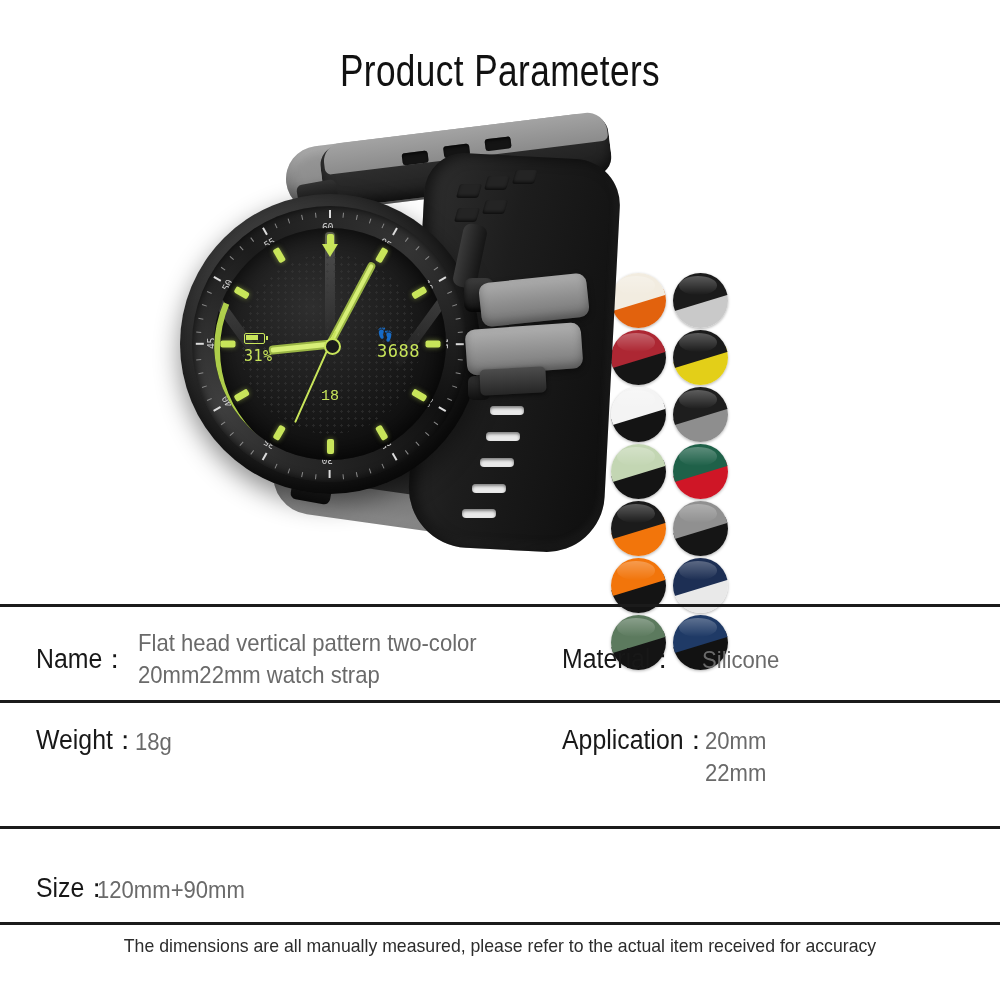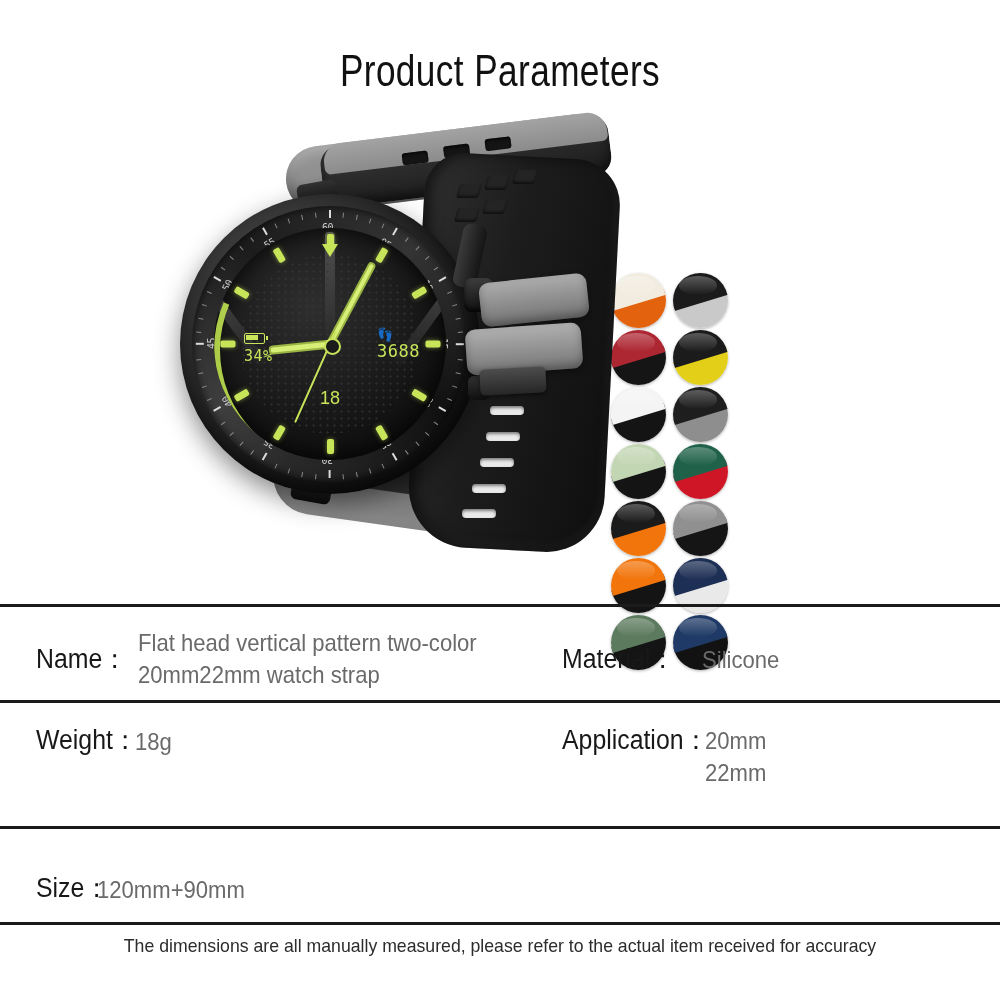--- a/index.html
+++ b/index.html
@@ -373,22 +373,22 @@
   }
   .steps-icon { font-size: 13px; line-height: 13px; }
   .steps-text { font-size: 17px; letter-spacing: 0.5px; }
   .date-box {
     position: absolute;
     left: 50%; top: 160px;
     margin-left: -18px;
     width: 36px;
     text-align: center;
     color: #c8e55a;
-    font-family: Liberation Sans, sans-serif;
-    font-size: 18px;
+    font-family: Liberation Mono, monospace;
+    font-size: 15px;
   }
   .lug {
     position: absolute;
     width: 40px; height: 30px;
     background: linear-gradient(180deg,#333,#0d0d0d);
     border-radius: 6px;
     z-index: 4;
   }
 
   
@@ -611,21 +611,21 @@
           <div class="dial-spoke" style="transform: rotate(72deg) translateY(-112px);"></div>
           <div class="dial-spoke" style="transform: rotate(36deg) translateY(-112px);"></div>
           <div class="dial-spoke" style="transform: rotate(0deg) translateY(-112px);"></div>
         <div class="dial-mesh"></div>
         <div class="arc-left"></div>
         <div class="arc-right"></div>
         <div class="tri-top"></div>
 
         <div class="battery-box">
           <div class="batt-icon"></div>
-          <div class="batt-text">34%</div>
+          <div class="batt-text">31%</div>
         </div>
 
         <div class="steps-box">
           <div class="steps-icon">👣</div>
           <div class="steps-text">3688</div>
         </div>
 
         <div class="date-box">18</div>
 
         <div class="hand hand-hour"></div>

